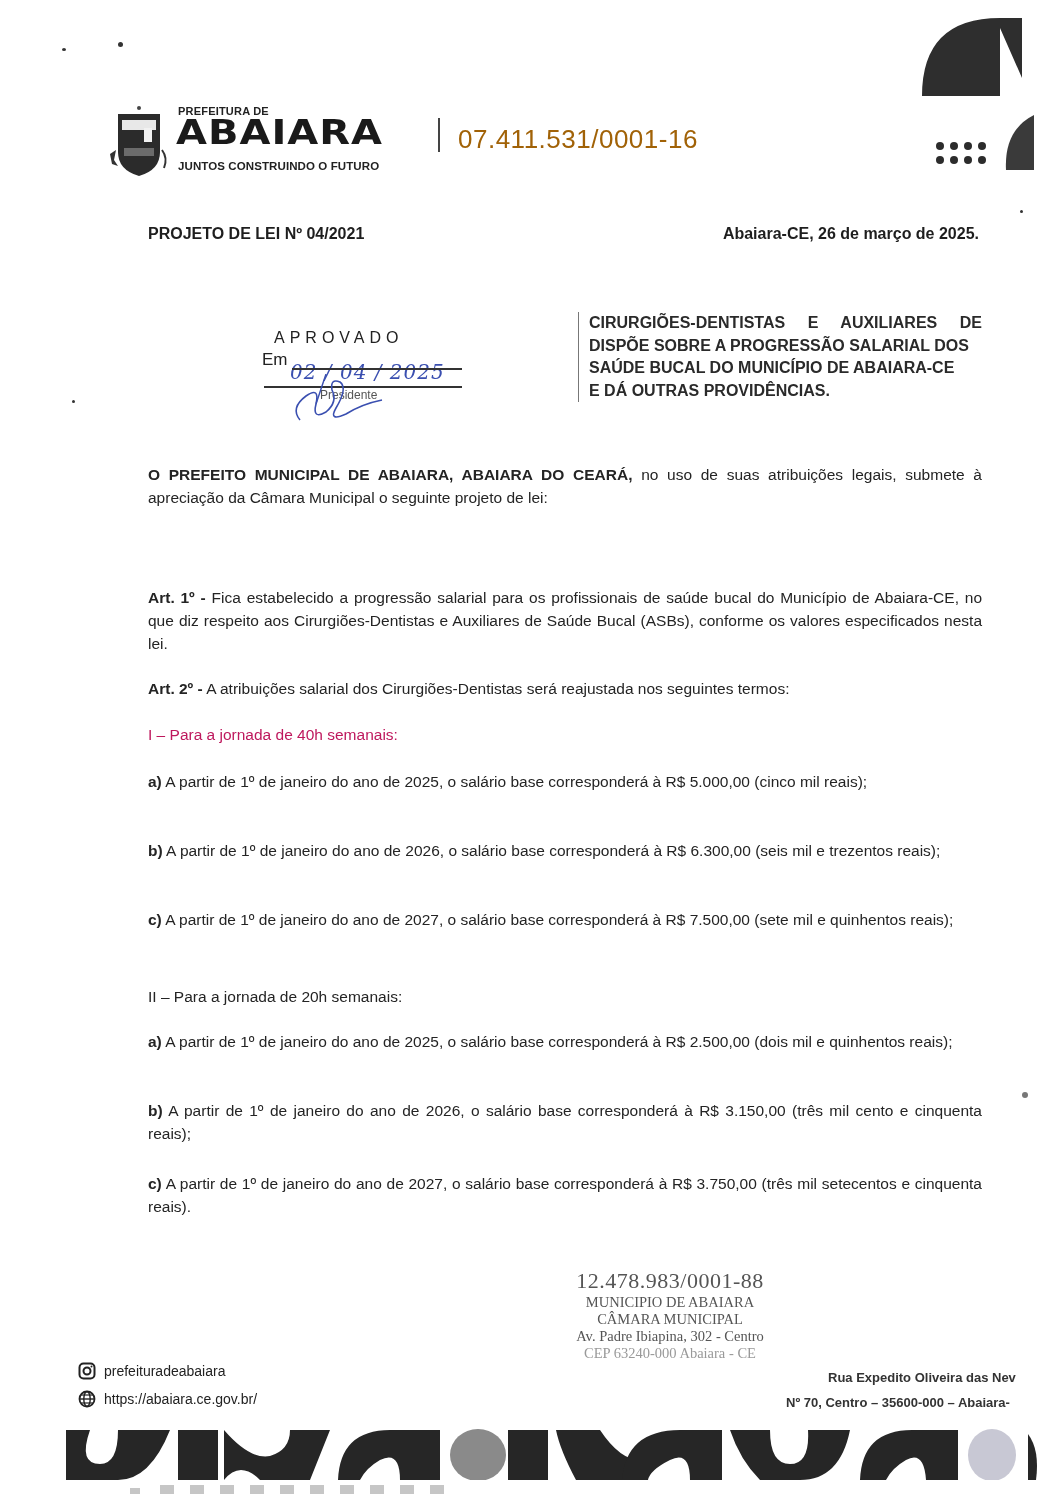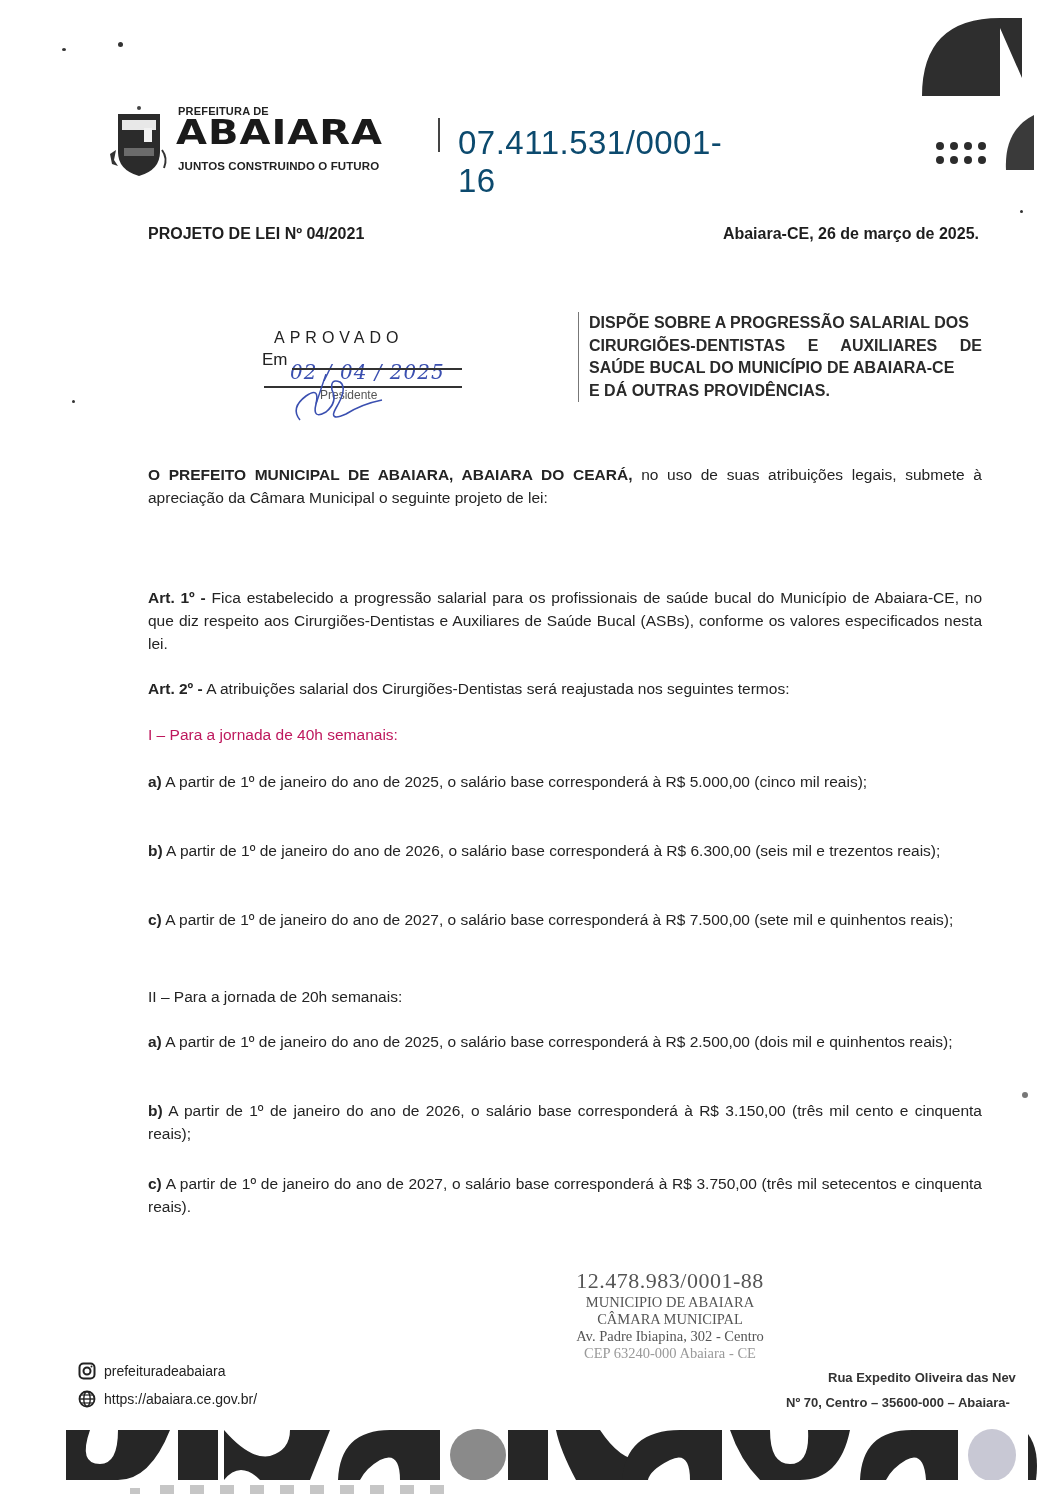--- a/index.html
+++ b/index.html
@@ -8,21 +8,21 @@
 
   .speck { position: absolute; background: #333; border-radius: 50%; }
 
   
   .logo-block { position: absolute; left: 96px; top: 96px; width: 640px; height: 90px; }
   .crest { position: absolute; left: 12px; top: 8px; width: 62px; height: 74px; }
   .pref-de { position: absolute; left: 82px; top: 9px; font-size: 11px; font-weight: bold; letter-spacing: 0.2px; color: #222; }
   .brand { position: absolute; left: 80px; top: 18px; font-size: 40px; font-weight: bold; letter-spacing: 1px; color: #1a1a1a; font-family: "DejaVu Sans", sans-serif; transform: scaleY(0.82); transform-origin: top left; }
   .slogan { position: absolute; left: 82px; top: 64px; font-size: 11.5px; font-weight: bold; color: #222; letter-spacing: 0.1px; }
   .sep { position: absolute; left: 342px; top: 22px; width: 2px; height: 34px; background: #444; }
-  .cnpj { position: absolute; left: 362px; top: 28px; font-size: 33px; color: #0c4a6e; letter-spacing: 0.5px; }
+  .cnpj { position: absolute; left: 362px; top: 28px; font-size: 26px; color: #a16207; letter-spacing: 0.5px; }
 
   .deco-tr { position: absolute; left: 922px; top: 18px; width: 100px; height: 78px; }
   .dots { position: absolute; left: 936px; top: 142px; width: 56px; height: 22px; display: grid; grid-template-columns: repeat(4, 8px); grid-gap: 5px 6px; }
   .dots span { width: 8px; height: 8px; border-radius: 50%; background: #2c2c2c; display: block; }
   .deco-tr2 { position: absolute; left: 1004px; top: 115px; width: 30px; height: 55px; }
 
   
   .law-number { position: absolute; left: 148px; top: 225px; font-size: 16px; font-weight: bold; }
   .law-date { position: absolute; right: 76px; top: 225px; font-size: 16px; font-weight: bold; }
 
@@ -125,22 +125,22 @@
   <div class="stamp-line1"></div>
   <div class="stamp-line2"></div>
   <div class="stamp-role">Presidente</div>
   <svg class="signature" viewBox="0 0 120 50">
     <path d="M14 46 Q4 34 20 22 Q34 12 30 30 Q26 46 40 38 Q52 28 46 16 Q44 4 54 8 Q62 14 50 34 Q42 48 60 40 Q76 30 96 26" stroke="#3a4fb0" stroke-width="1.6" fill="none"></path>
     <path d="M40 0 L30 30" stroke="#3a4fb0" stroke-width="1.4" fill="none"></path>
   </svg>
 </div>
 
 <div class="ementa">
+  <span class="ementa-line justify">CIRURGIÕES-DENTISTAS E AUXILIARES DE</span>
   <span class="ementa-line">DISPÕE SOBRE A PROGRESSÃO SALARIAL DOS</span>
-  <span class="ementa-line justify">CIRURGIÕES-DENTISTAS E AUXILIARES DE</span>
   <span class="ementa-line">SAÚDE BUCAL DO MUNICÍPIO DE ABAIARA-CE</span>
   <span class="ementa-line">E DÁ OUTRAS PROVIDÊNCIAS.</span>
 </div>
 
 <div class="body-text p-intro">
   <b>O PREFEITO MUNICIPAL DE ABAIARA, ABAIARA DO CEARÁ,</b><span> no uso de suas atribuições legais, submete à apreciação da Câmara Municipal o seguinte projeto de lei:</span>
 </div>
 
 <div class="body-text p-art1">
   <b>Art. 1º -</b><span> Fica estabelecido a progressão salarial para os profissionais de saúde bucal do Município de Abaiara-CE, no que diz respeito aos Cirurgiões-Dentistas e Auxiliares de Saúde Bucal (ASBs), conforme os valores especificados nesta lei.</span>

